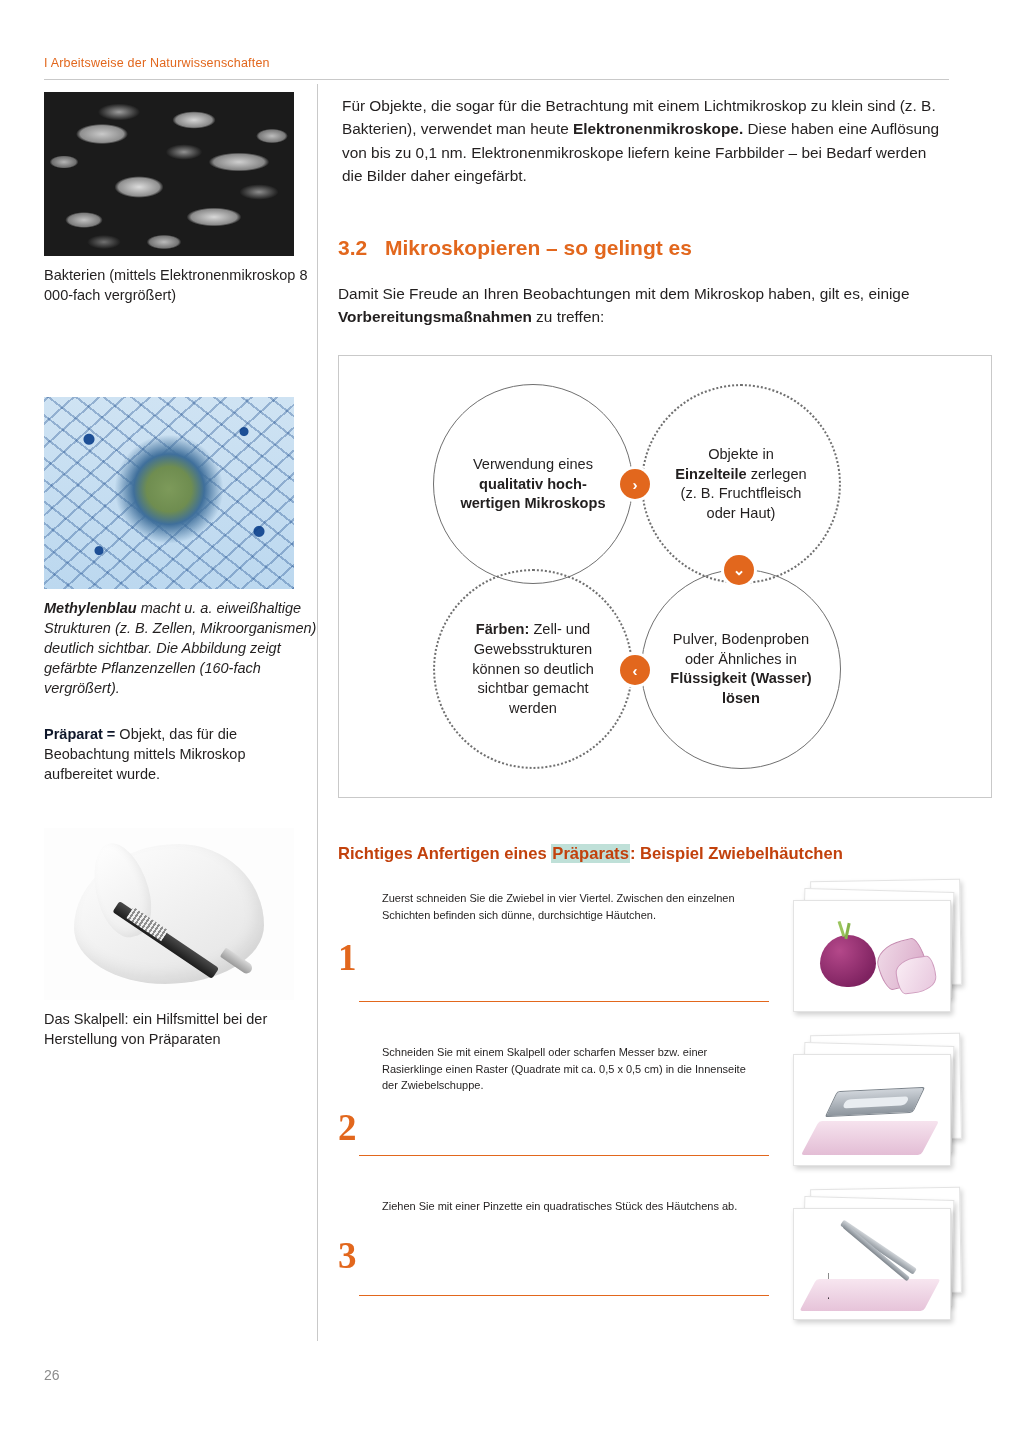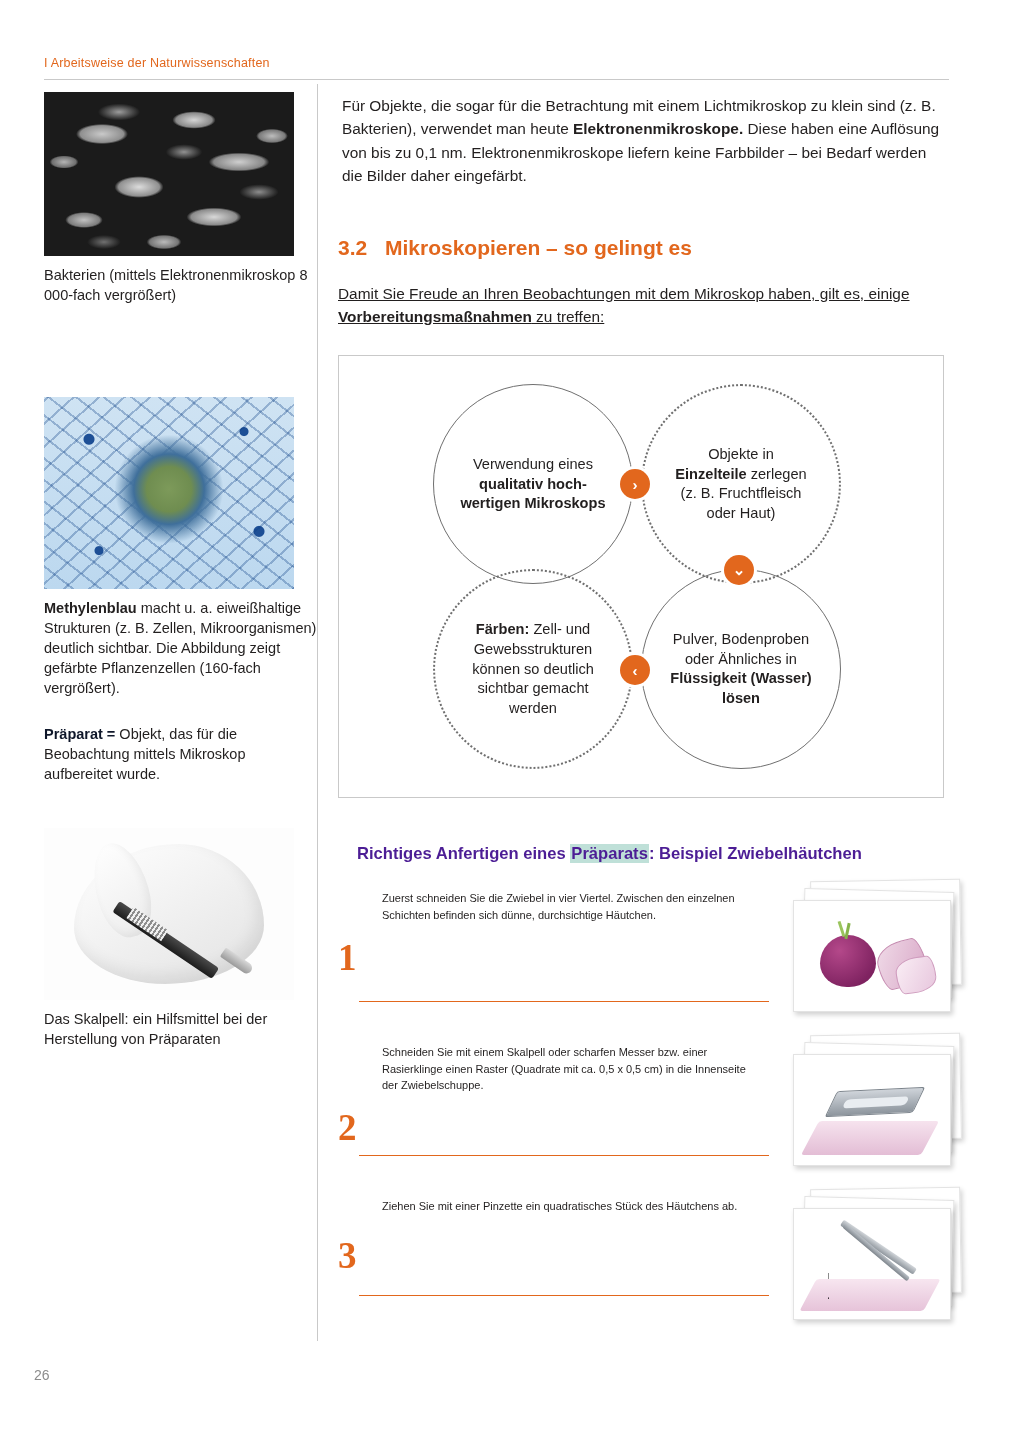--- a/index.html
+++ b/index.html
@@ -146,27 +146,27 @@
     color: #221f1f;
   }
   .body-text b { font-weight: bold; }
   h2.section {
     color: #e2671d;
     font-size: 21px;
     font-weight: bold;
     margin: 48px 0 0 0;
   }
   h2.section .num { display:inline-block; width: 47px; }
-  .lead { margin-top: 22px; text-decoration: underline; }
+  .lead { margin-top: 22px; }
 
   
   .diagram {
     position: relative;
     margin-top: 27px;
-    width: 606px; height: 443px;
+    width: 654px; height: 443px;
     border: 1px solid #c9c9c9;
     background: #fff;
   }
   .circle {
     position: absolute;
     width: 200px; height: 200px;
     border-radius: 50%;
     display: flex; align-items: center; justify-content: center;
     text-align: center;
     font-size: 14.6px;
@@ -189,26 +189,25 @@
     display: flex; align-items: center; justify-content: center;
     font-size: 15px; font-weight: bold;
     box-shadow: 0 0 0 3px #fff;
   }
   .a1 { left: 281px; top: 113px; }
   .a2 { left: 385px; top: 199px; }
   .a3 { left: 281px; top: 299px; }
 
   
   .steps-title {
-    color: #4c1d95;
+    color: #c2410c;
     font-size: 16.6px;
     font-weight: bold;
     margin-top: 46px;
     position: relative;
-    margin-left: 19px;
   }
   .steps-title .hl {
     background: #bfe0d8;
     padding: 0 1px;
   }
   .step {
     position: relative;
     margin-top: 26px;
     min-height: 120px;
   }
@@ -318,21 +317,21 @@
     position:absolute; left:34px; top:64px; width:40px; height:26px;
     background:
       linear-gradient(60deg, rgba(0,0,0,.55) 0 1px, rgba(0,0,0,0) 1px 6px),
       linear-gradient(75deg, rgba(0,0,0,.45) 0 1px, rgba(0,0,0,0) 1px 7px),
       linear-gradient(95deg, rgba(0,0,0,.45) 0 1px, rgba(0,0,0,0) 1px 8px);
   }
 
   
   .page-number {
     position: absolute;
-    left: 34px; top: 1367px;
+    left: 44px; top: 1367px;
     font-size: 14px;
     color: #8c8c8c;
   }
 </style>
 </head>
 <body>
 
 <div class="page">
 
   <div class="header">
@@ -341,21 +340,21 @@
   <div class="header-rule"></div>
   <div class="col-divider"></div>
 
   <div class="left-col">
 
     <div class="fig">
       <div class="img-bacteria"></div>
       <div class="fig-caption">Bakterien (mittels Elektronenmikroskop 8 000-fach vergrößert)</div>
     </div>
 
-    <div class="fig" style="margin-top:92px;">
+    <div class="fig" style="margin-top:92px;font-style:italic;">
       <div class="img-plantcell"></div>
       <div class="fig-caption">
         <b>Methylenblau</b><span> macht u. a. eiweißhaltige Strukturen (z. B. Zellen, Mikroorganismen) deutlich sichtbar. Die Abbildung zeigt gefärbte Pflanzenzellen (160-fach vergrößert).</span>
       </div>
     </div>
 
     <div class="term-def">
       <span class="term">Präparat =</span><span> Objekt, das für die Beobachtung mittels Mikroskop aufbereitet wurde.</span>
     </div>
 

